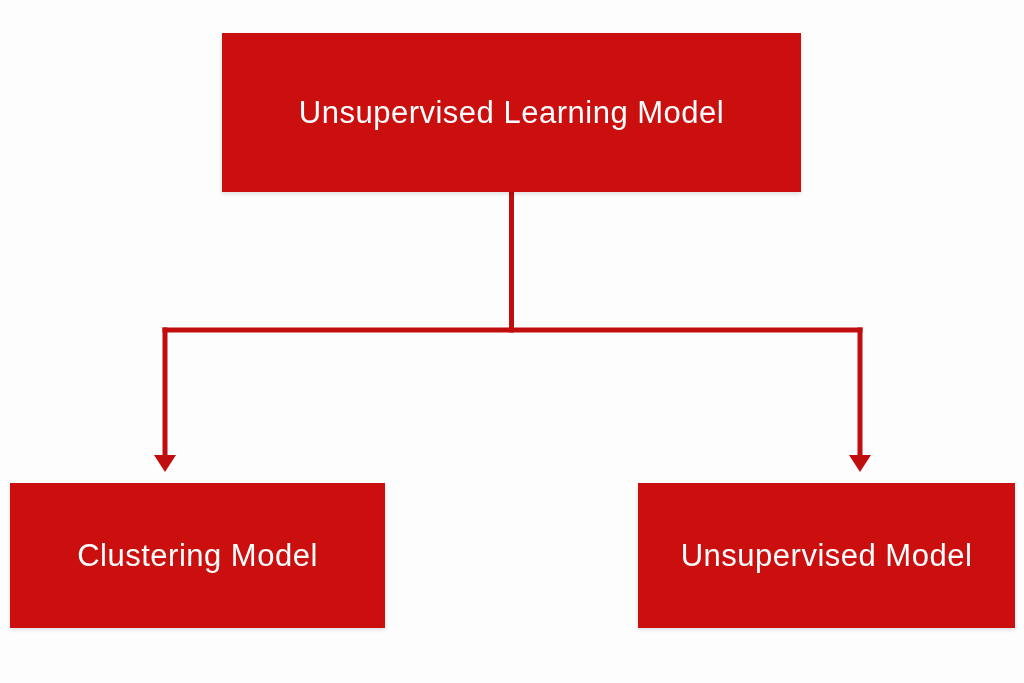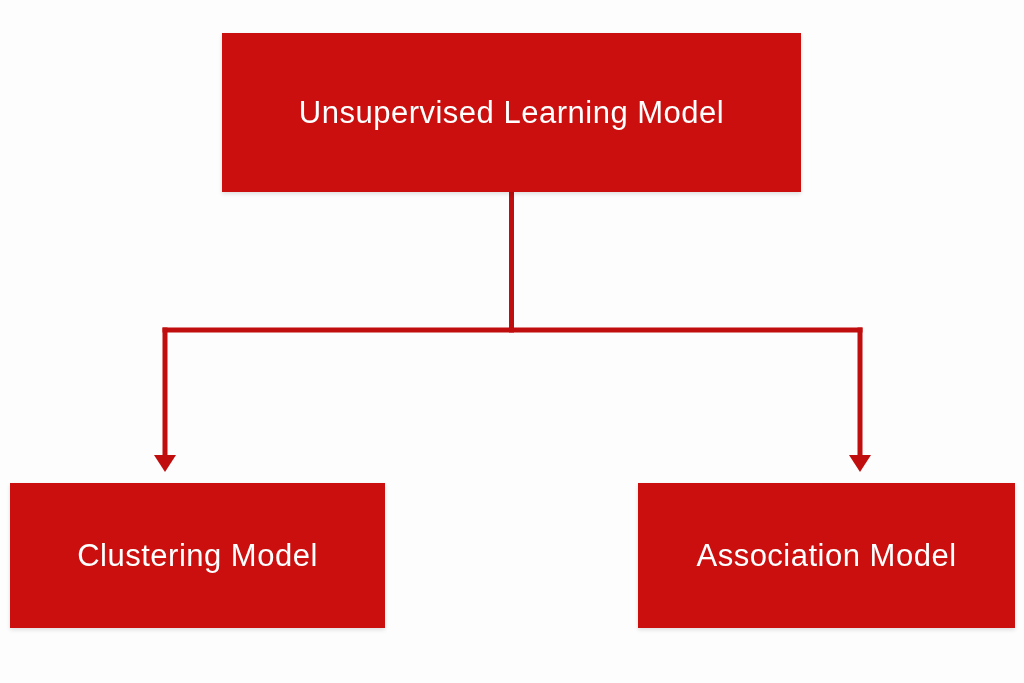--- a/index.html
+++ b/index.html
@@ -66,16 +66,16 @@
 
   <div class="node node-left">
     <span>Clustering Model</span>
   </div>
 
   <div class="node node-root">
     <span>Unsupervised Learning Model</span>
   </div>
 
   <div class="node node-right">
-    <span>Association Model</span>
+    <span>Unsupervised Model</span>
   </div>
 
 </div>
 
 </body></html>

